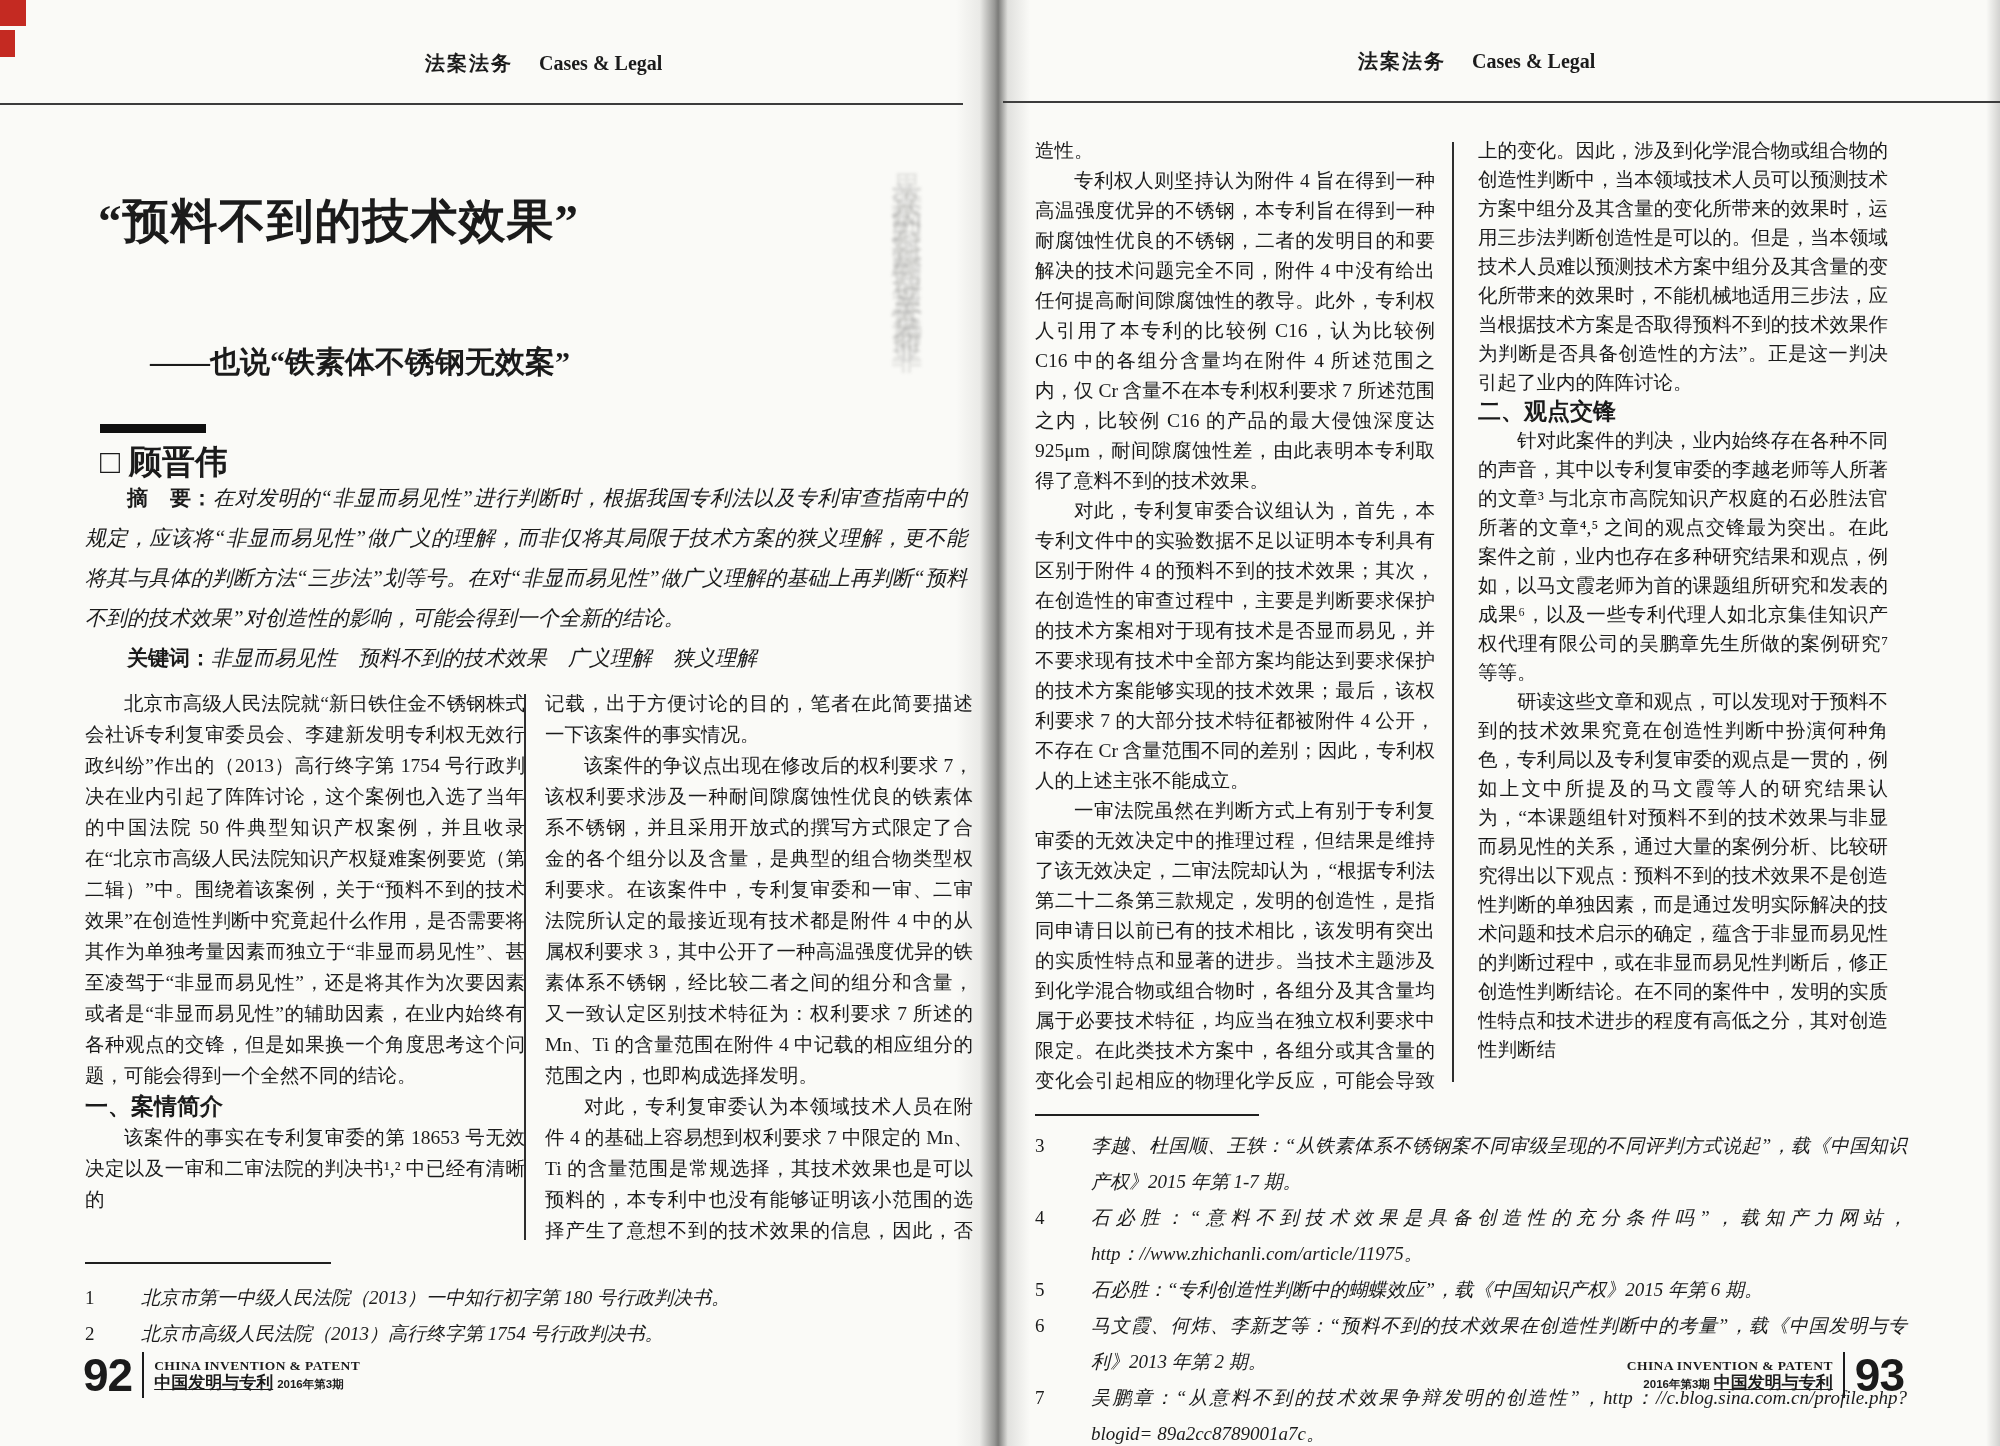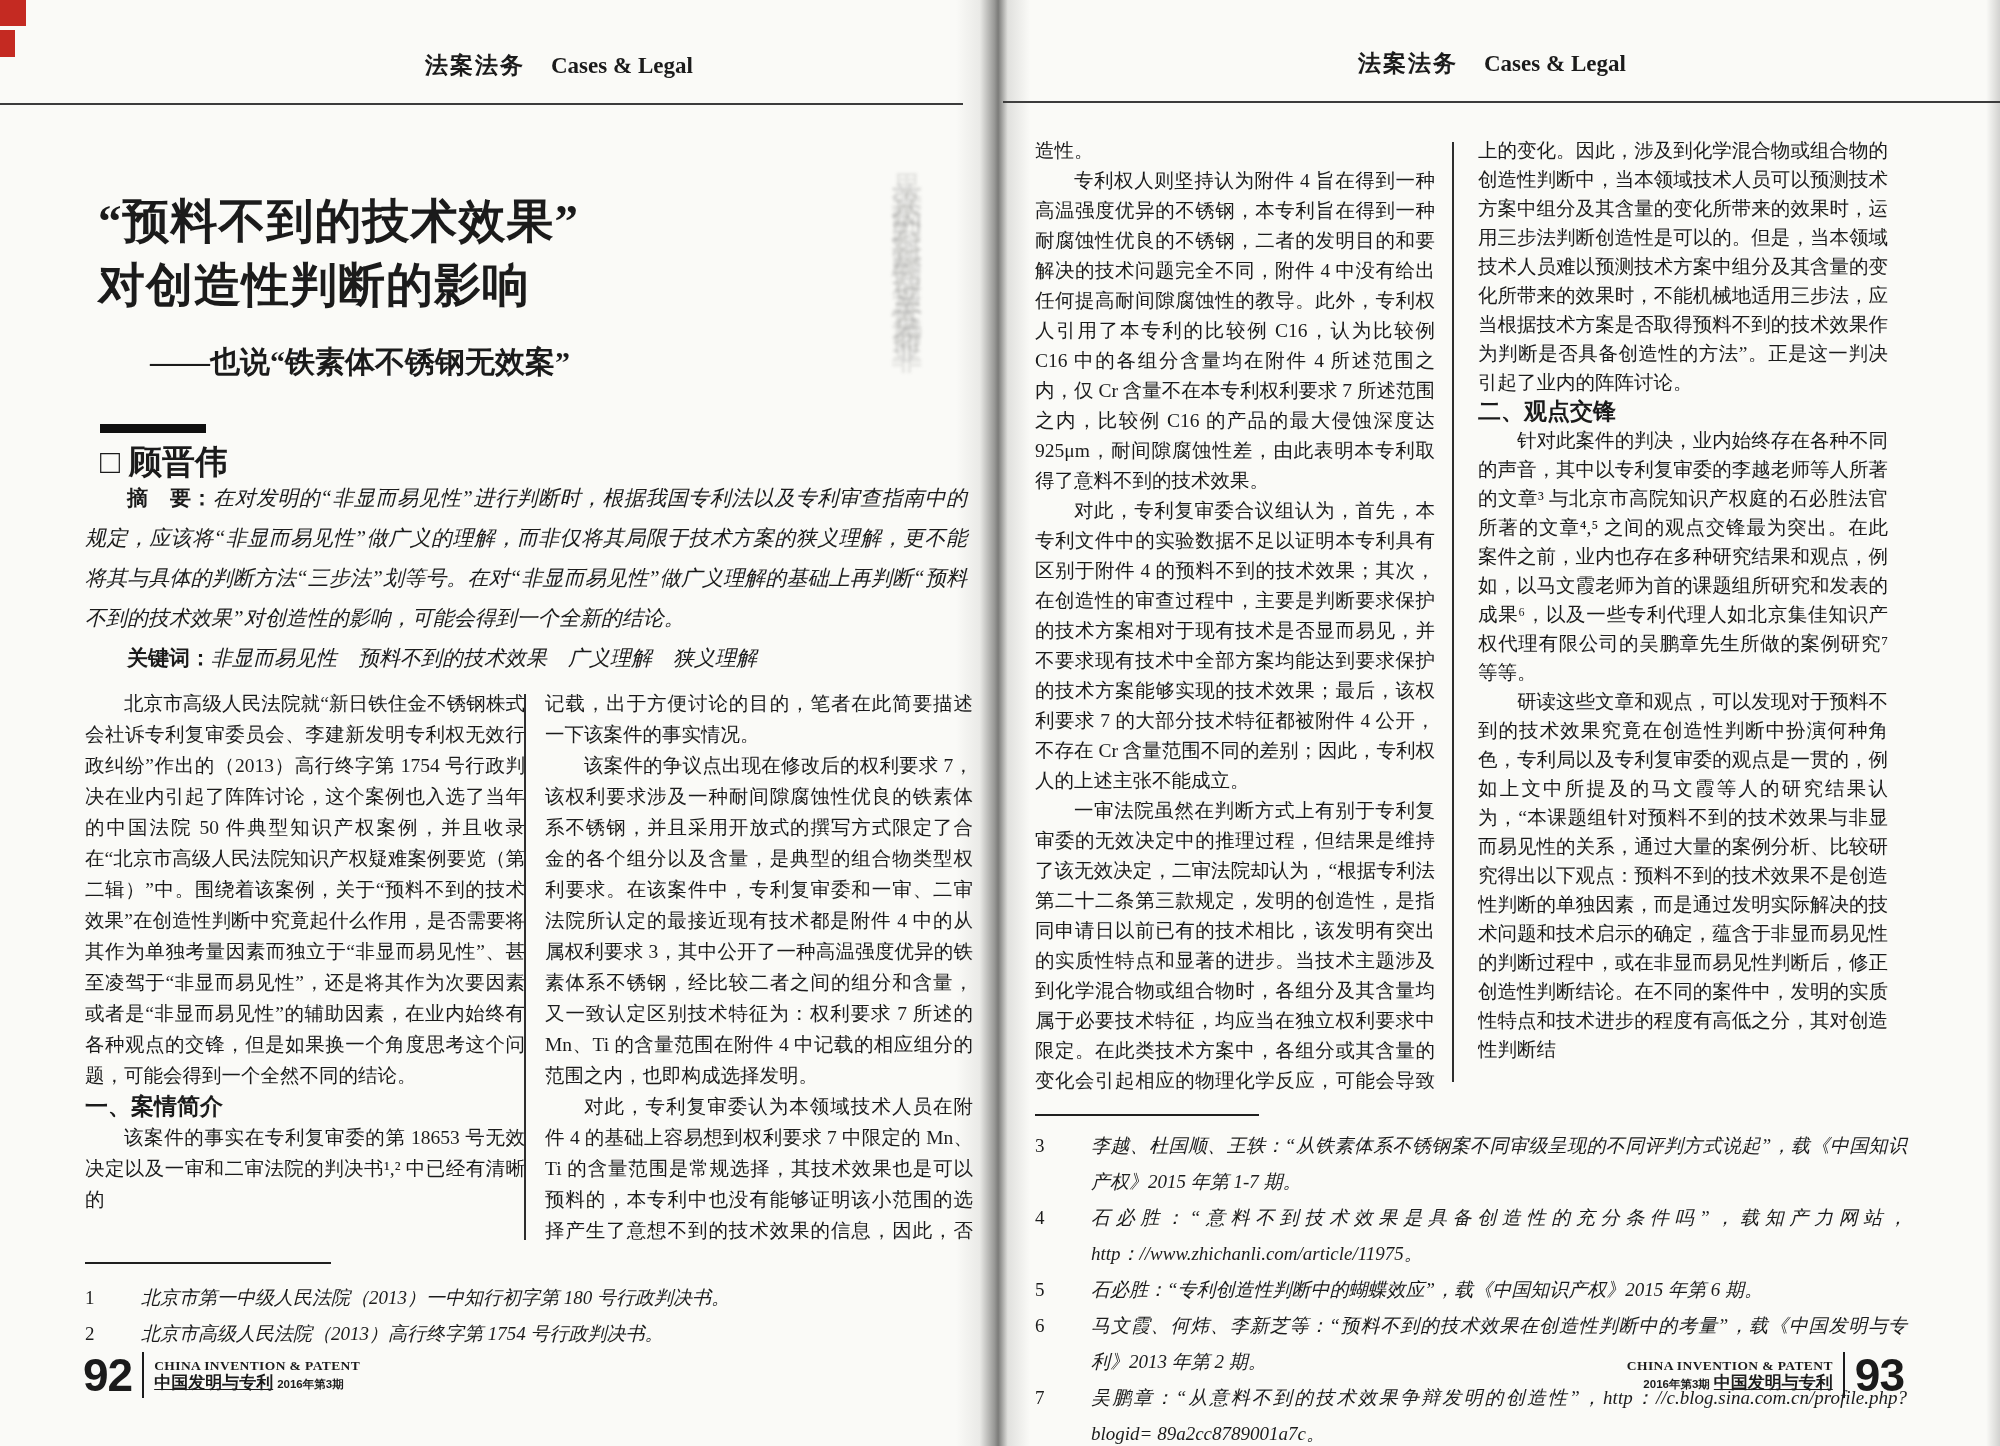--- a/index.html
+++ b/index.html
@@ -11,21 +11,21 @@
   .red2{position:absolute;left:0;top:30px;width:15px;height:27px;background:#c42a22;}
   .edge-right{position:absolute;right:0;top:0;width:14px;height:100%;
               background:linear-gradient(90deg,rgba(0,0,0,0) 0%,rgba(0,0,0,0.16) 100%);}
   .gutter{position:absolute;left:956px;top:0;width:74px;height:1446px;
           background:linear-gradient(90deg,rgba(90,90,88,0) 0%,rgba(90,90,88,0.10) 32%,
             rgba(55,55,53,0.50) 52%,rgba(45,45,43,0.62) 57%,rgba(90,90,88,0.16) 70%,rgba(90,90,88,0) 100%);}
   .ghost{position:absolute;left:886px;top:150px;height:920px;writing-mode:vertical-rl;
          font-size:30px;letter-spacing:8px;color:rgba(60,60,60,0.11);filter:blur(1.6px);
          font-weight:bold;pointer-events:none;}
   
-  .hdr{position:absolute;font-size:23px;font-weight:bold;white-space:nowrap;}
+  .hdr{position:absolute;font-size:20px;font-weight:bold;white-space:nowrap;}
   .hdr-l{left:425px;top:50px;}
   .hdr-r{left:1358px;top:48px;}
   .hdr .cn{font-family:"Liberation Sans",sans-serif;letter-spacing:2px;}
   .hdr .en{font-family:"Liberation Serif",serif;margin-left:26px;}
   .hrule{position:absolute;height:2px;background:#3c3c3c;}
   .hrule-l{left:0;top:103px;width:963px;}
   .hrule-r{left:1003px;top:101px;width:997px;}
   
   .title{position:absolute;left:98px;font-size:47px;font-weight:900;letter-spacing:1px;white-space:nowrap;}
   .title1{top:190px;} .title2{top:254px;}
@@ -89,21 +89,20 @@
     <span class="cn">法案法务</span><span class="en">Cases &amp; Legal</span>
   </div>
   <div class="hrule hrule-l"></div>
 
   <div class="hdr hdr-r">
     <span class="cn">法案法务</span><span class="en">Cases &amp; Legal</span>
   </div>
   <div class="hrule hrule-r"></div>
 
   <div class="title title1">“预料不到的技术效果”</div>
-  <div class="title title2">对创造性判断的影响</div>
   <div class="subtitle">——也说“铁素体不锈钢无效案”</div>
   <div class="author-bar"></div>
   <div class="author">□ 顾晋伟</div>
 
   <div class="abstract">
     <p><span class="lbl">摘　要：</span><span>在对发明的“非显而易见性”进行判断时，根据我国专利法以及专利审查指南中的规定，应该将“非显而易见性”做广义的理解，而非仅将其局限于技术方案的狭义理解，更不能将其与具体的判断方法“三步法”划等号。在对“非显而易见性”做广义理解的基础上再判断“预料不到的技术效果”对创造性的影响，可能会得到一个全新的结论。</span></p>
     <p class="kw"><span class="lbl">关键词：</span><span>非显而易见性　预料不到的技术效果　广义理解　狭义理解</span></p>
   </div>
 
   <div class="col colA lh31">

